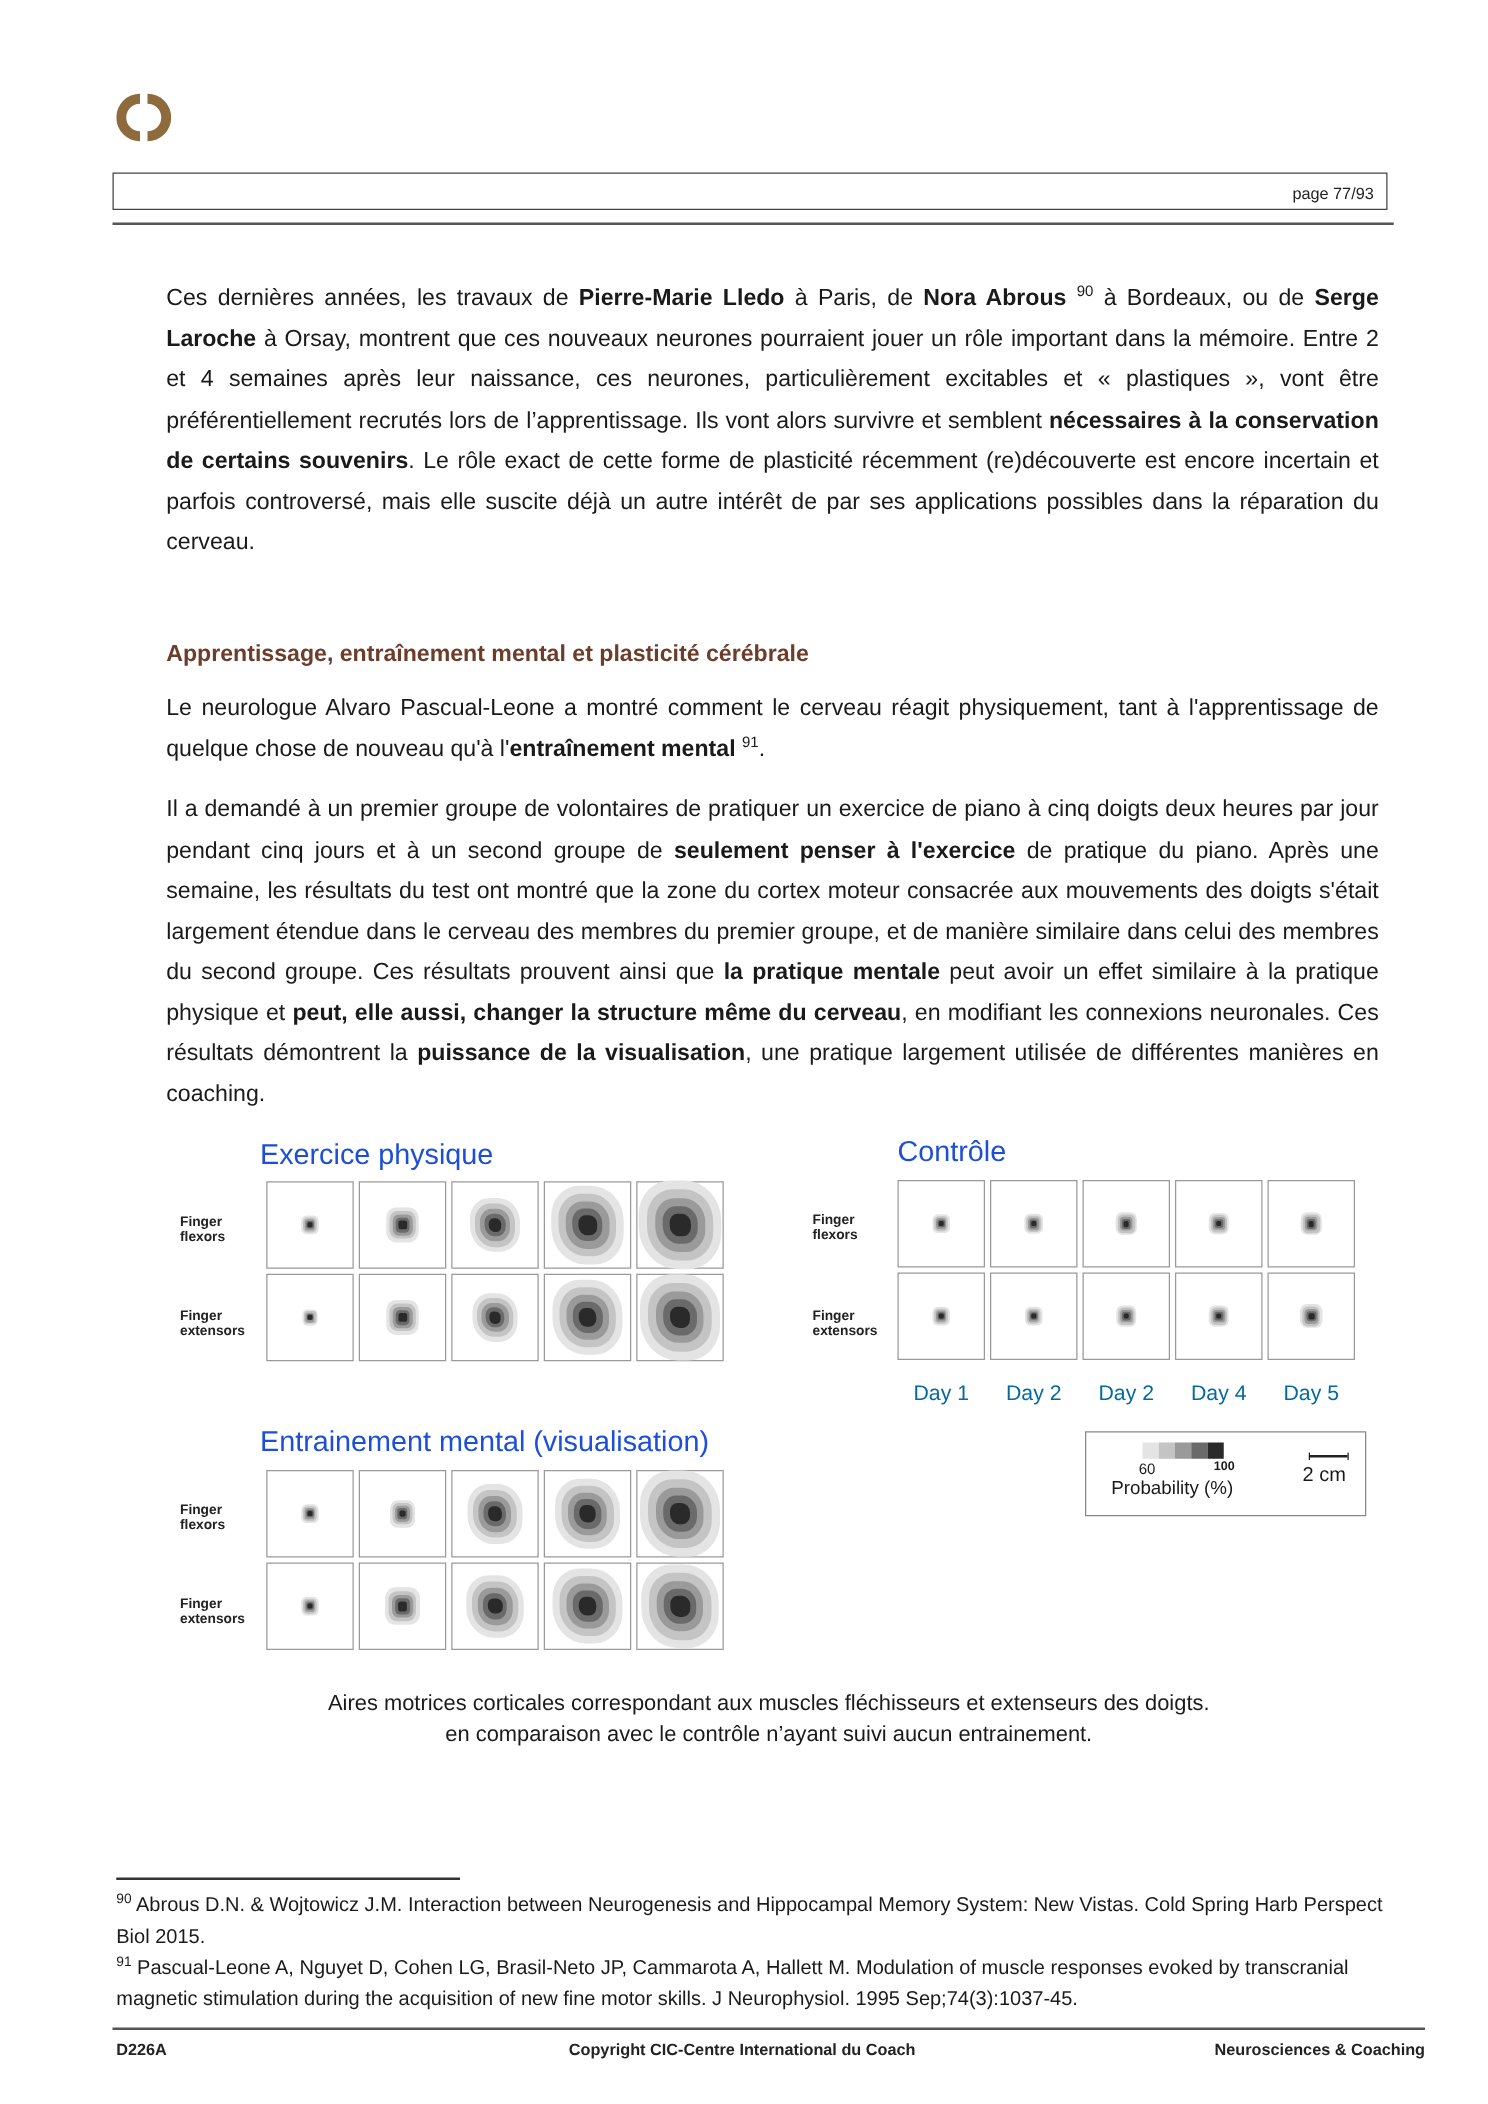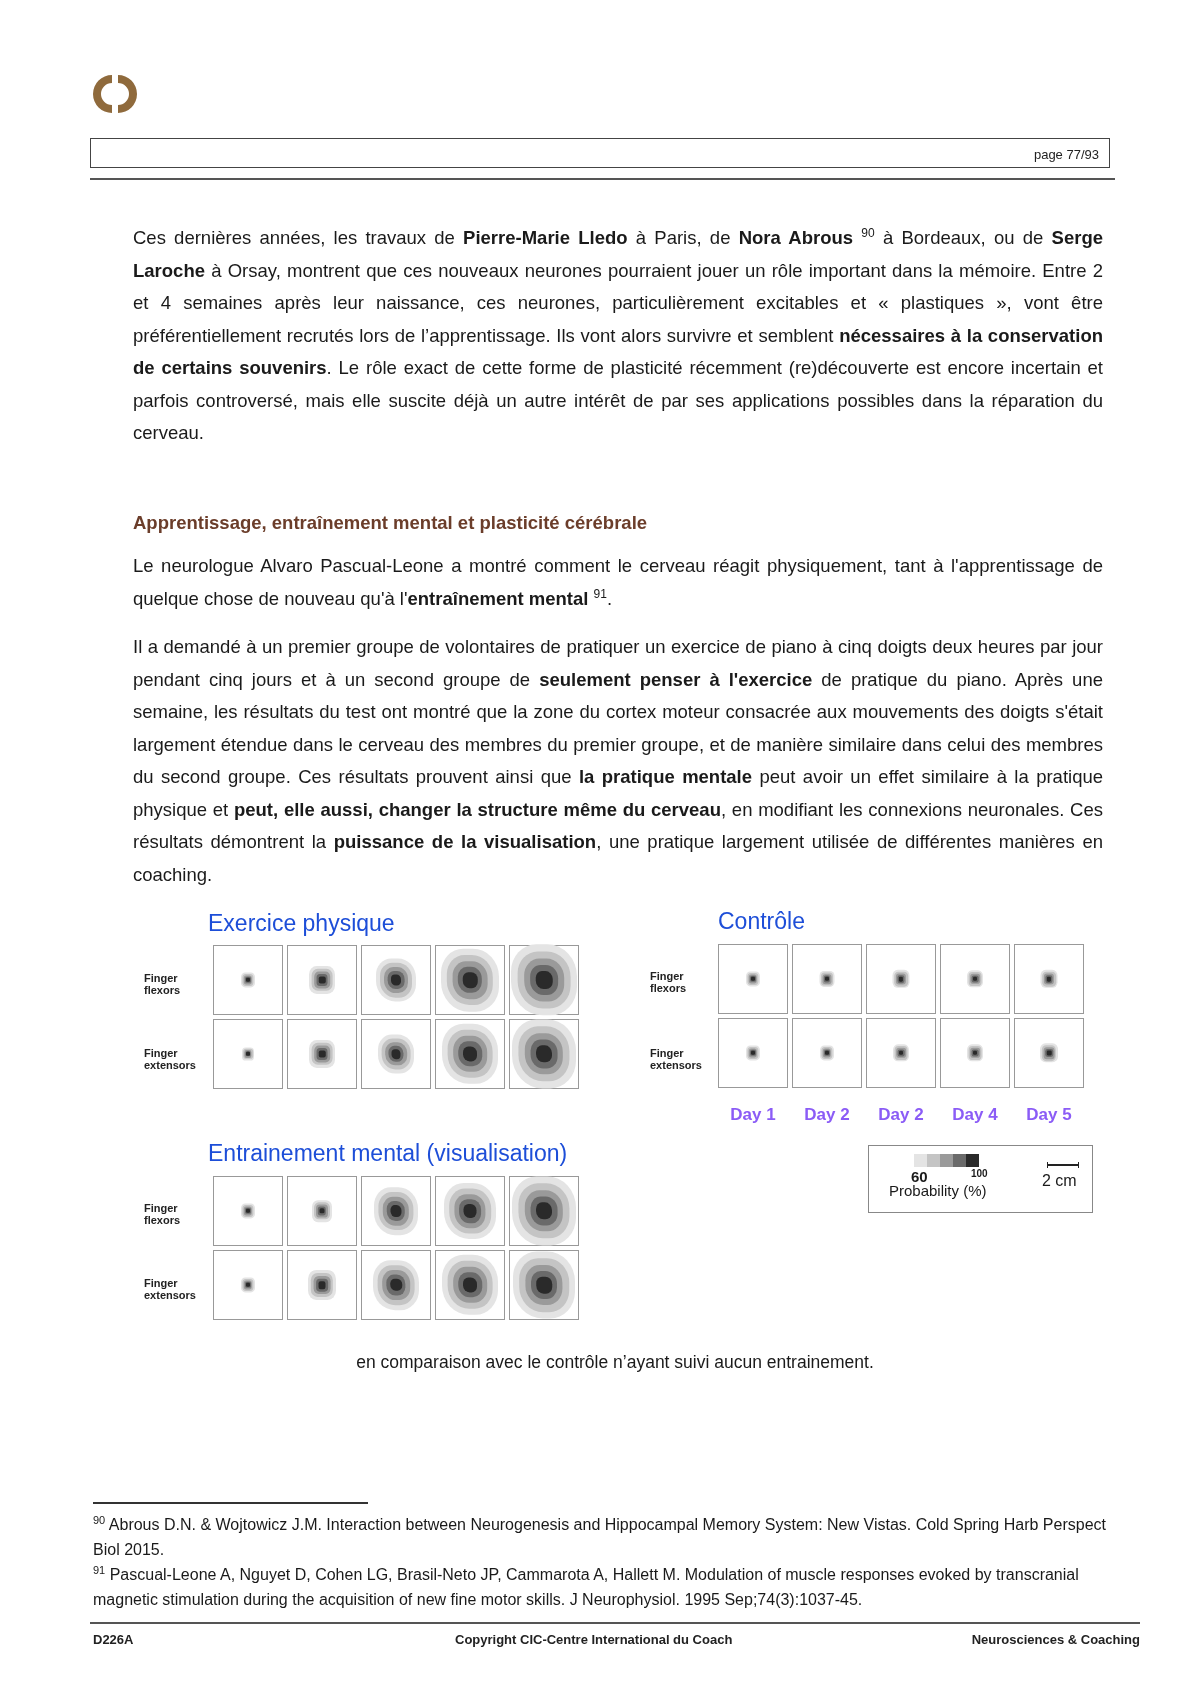--- a/index.html
+++ b/index.html
@@ -18,27 +18,27 @@
   .para b { font-weight:bold; }
   sup { font-size:12px; line-height:0; }
 
   .section-heading { position:absolute; left:133px; top:512px; font-size:18.5px;
                      font-weight:bold; color:#6b3d2a; }
   .fig-title { position:absolute; font-size:23px; color:#1d4ed8; white-space:nowrap; }
   .row-label { position:absolute; font-size:11px; font-weight:bold; line-height:12px; color:#222; }
   .grid { position:absolute; display:grid; grid-template-columns:repeat(5,70px); gap:4px; }
   .cell { width:70px; height:70px; border:1.5px solid #999; box-sizing:border-box; position:relative; background:#fff; }
   .blob { position:absolute; left:50%; top:50%; transform:translate(-50%,-50%); }
-  .day-label { position:absolute; font-size:17px; font-weight:bold; color:#8b5cf6; text-align:center; width:70px; }
+  .day-label { position:absolute; font-size:17px; font-weight:normal; color:#0369a1; text-align:center; width:70px; }
 
   .legend-box { position:absolute; left:868px; top:1145px; width:225px; height:68px;
                 border:1.5px solid #888; box-sizing:border-box; }
   .legend-bar { position:absolute; left:45px; top:8px; display:flex; }
   .legend-bar span { width:13px; height:13px; display:block; }
-  .legend-min { position:absolute; left:42px; top:22px; font-size:15px; font-weight:bold; }
+  .legend-min { position:absolute; left:42px; top:22px; font-size:12px; font-weight:normal; }
   .legend-max { position:absolute; left:102px; top:22px; font-size:10px; font-weight:bold; }
   .legend-label { position:absolute; left:20px; top:36px; font-size:15px; }
   .scale-bar { position:absolute; left:178px; top:16px; width:30px; height:6px;
                border-left:1.5px solid #222; border-right:1.5px solid #222; }
   .scale-bar::after { content:""; position:absolute; left:0; right:0; top:2px; height:1.5px; background:#222; }
   .scale-label { position:absolute; left:173px; top:26px; font-size:16px; }
 
   .caption { position:absolute; left:150px; width:930px; top:1350px; text-align:center;
              font-size:17.5px; line-height:25px; }
 
@@ -326,20 +326,21 @@
       <div class="cell">
         <div class="blob" style="width: 62px; height: 66.96px; background: rgb(228, 228, 228); border-radius: 38% 45% 40% 48%;"></div>
         <div class="blob" style="width: 49.6px; height: 53.568px; background: rgb(196, 196, 196); border-radius: 38% 45% 40% 48%;"></div>
         <div class="blob" style="width: 37.2px; height: 40.176px; background: rgb(154, 154, 154); border-radius: 38% 45% 40% 48%;"></div>
         <div class="blob" style="width: 26.04px; height: 28.1232px; background: rgb(106, 106, 106); border-radius: 38% 45% 40% 48%;"></div>
         <div class="blob" style="width: 15.5px; height: 16.74px; background: rgb(42, 42, 42); border-radius: 38% 45% 40% 48%;"></div>
       </div>
     </div>
 
   <div class="caption">
+    <div>Aires motrices corticales correspondant aux muscles fléchisseurs et extenseurs des doigts.</div>
     <div>en comparaison avec le contrôle n’ayant suivi aucun entrainement.</div>
   </div>
 </div>
 
 <div class="fn-rule"></div>
 <div class="footnotes">
   <p><sup>90</sup><span> Abrous D.N. &amp; Wojtowicz J.M. Interaction between Neurogenesis and Hippocampal Memory System: New Vistas. Cold Spring Harb Perspect Biol 2015.</span></p>
   <p><sup>91</sup><span> Pascual-Leone A, Nguyet D, Cohen LG, Brasil-Neto JP, Cammarota A, Hallett M. Modulation of muscle responses evoked by transcranial magnetic stimulation during the acquisition of new fine motor skills. J Neurophysiol. 1995 Sep;74(3):1037-45.</span></p>
 </div>
 

